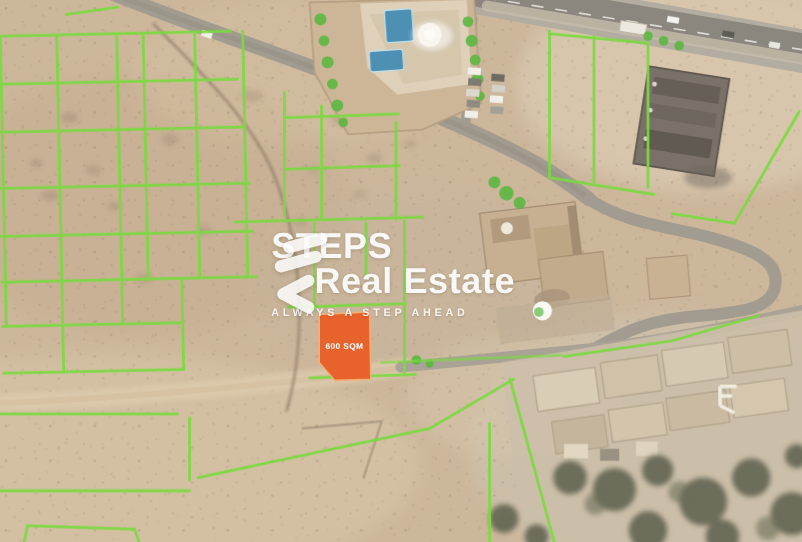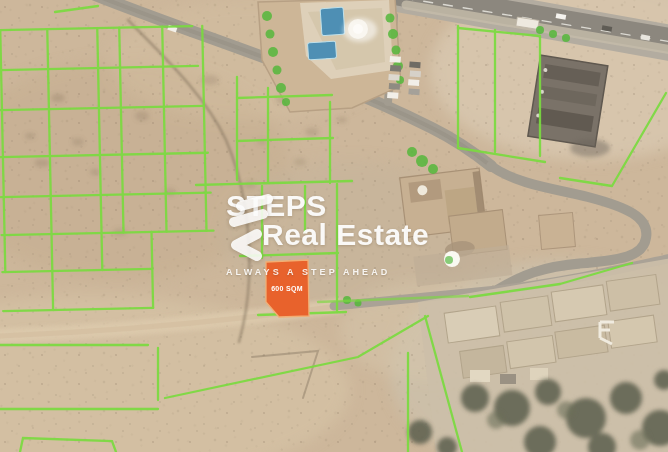--- a/index.html
+++ b/index.html
@@ -9,21 +9,21 @@
   #terrain{filter:blur(.45px);}
   #annotations{filter:blur(.25px);}
   
   .watermark{position:absolute;left:226px;top:191px;display:flex;align-items:flex-start;
              gap:12px;pointer-events:none;}
   .wm-logo{width:47px;height:73px;opacity:.92;filter:drop-shadow(0 1px 2px rgba(60,45,25,.25));}
   .wm-text{display:flex;flex-direction:column;}
   .wm-brand{color:rgba(255,255,255,.93);font-weight:bold;font-size:30px;line-height:30px;
             letter-spacing:.5px;text-shadow:0 1px 3px rgba(70,50,25,.22);}
   .wm-brand2{margin-top:-1px;margin-left:36px;}
-  .wm-tagline{margin-top:17px;color:rgba(255,255,255,.88);font-weight:bold;font-size:9px;
+  .wm-tagline{margin-top:5px;color:rgba(255,255,255,.88);font-weight:bold;font-size:9px;
               letter-spacing:3.1px;white-space:nowrap;text-shadow:0 1px 2px rgba(70,50,25,.25);}
   .plot-label{font-family:"Liberation Sans",sans-serif;font-weight:bold;letter-spacing:.3px;}
 </style>
 </head>
 <body>
 
 <div class="stage">
 
   <svg id="terrain" width="668" height="452" viewBox="0 0 668 452">
     <defs>

